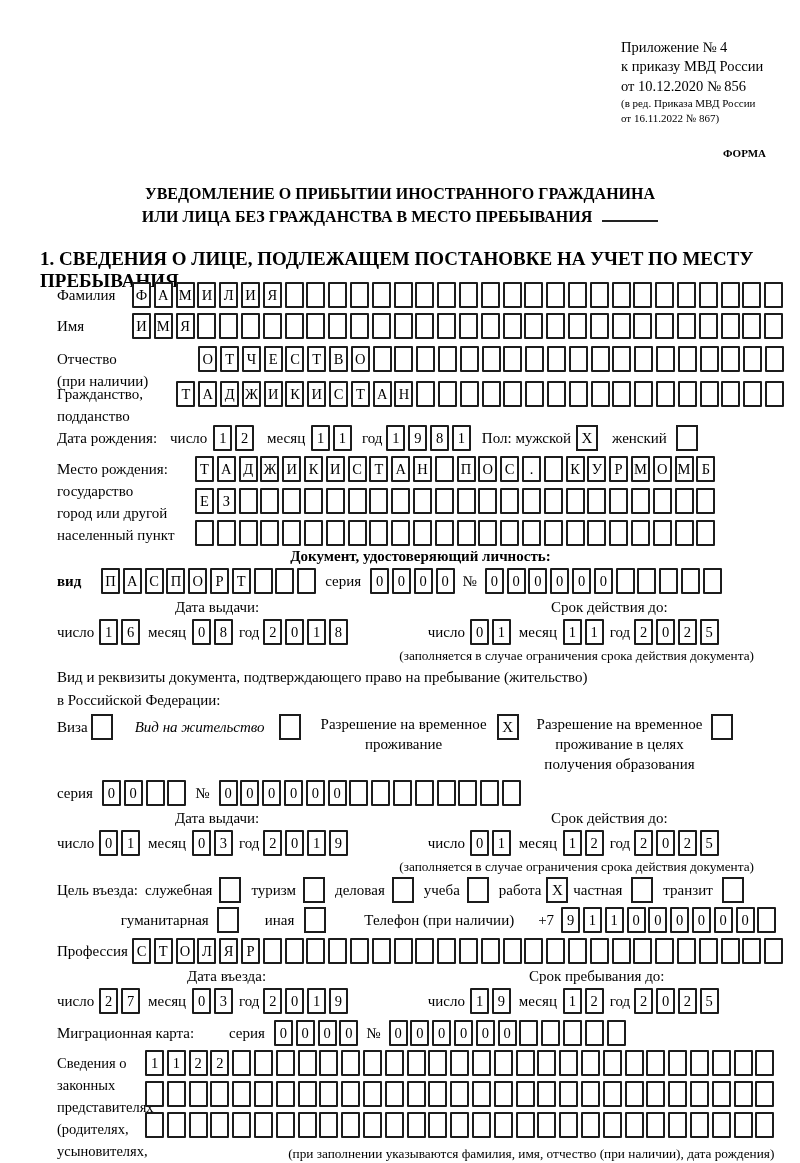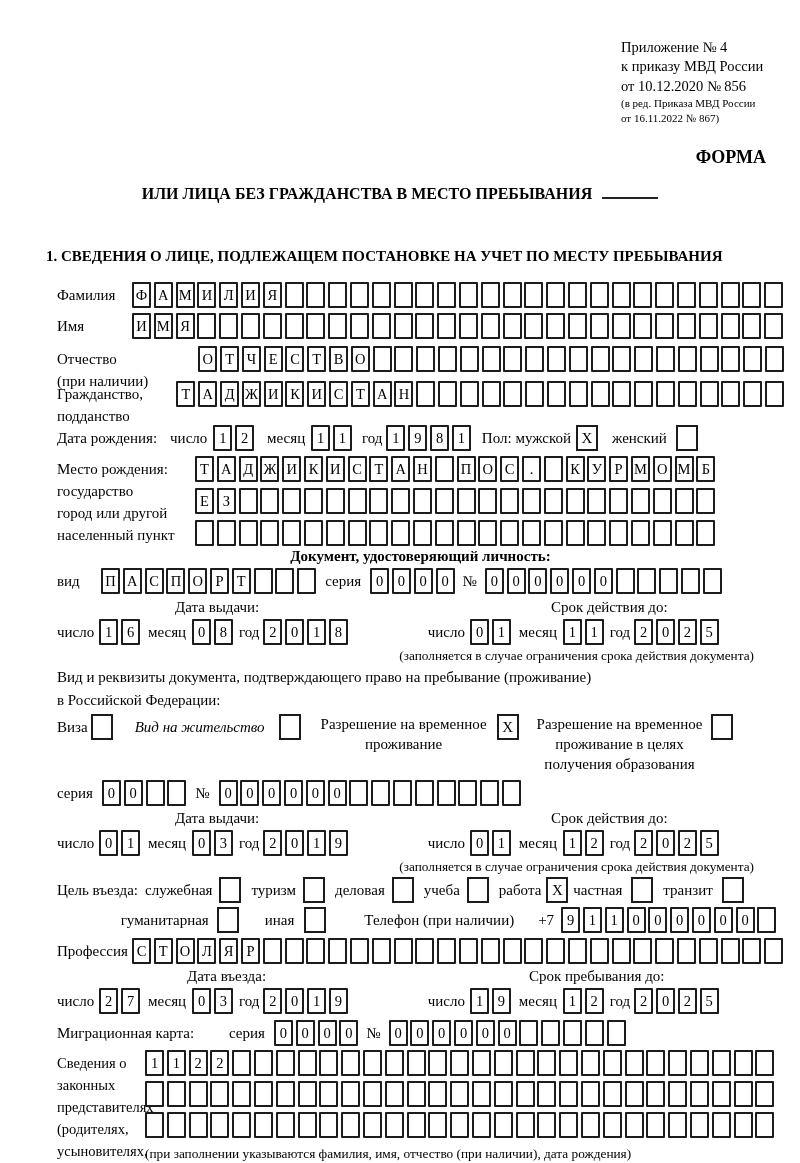--- a/index.html
+++ b/index.html
@@ -1,59 +1,60 @@
 <!DOCTYPE html>
 <html><head>
 <meta charset="utf-8">
 <style>
   html,body{margin:0;padding:0;background:#ffffff;}
   .page{position:relative;width:800px;height:1163px;background:#fff;color:#000;
         font-family:"Liberation Serif","DejaVu Serif",serif;overflow:hidden;}
   
   .hdr{position:absolute;top:38px;left:621px;font-size:14.5px;line-height:1.34;}
   .hdr .small{font-size:11px;}
-  .forma{position:absolute;top:147px;left:0;width:766px;text-align:right;font-weight:bold;font-size:18px;}
+  .forma{position:absolute;top:147px;left:0;width:766px;text-align:right;font-weight:bold;font-size:11px;}
   .title{position:absolute;top:183px;left:0;width:800px;text-align:center;font-weight:bold;font-size:16px;line-height:1.42;}
   .blank-line{display:inline-block;width:56px;height:13px;border-bottom:2px solid #222;margin-left:10px;}
-  .sec1{position:absolute;top:248px;left:46px;width:730px;font-weight:bold;font-size:15px;}
+  .sec1{position:absolute;top:248px;left:40px;width:730px;font-weight:bold;font-size:19px;}
   
   .form{position:absolute;top:280px;left:57px;width:727px;}
   .row{display:flex;align-items:flex-start;}
   .cells{display:flex;gap:2.8px;}
   .cell{flex:0 0 19px;width:19px;height:26px;box-sizing:border-box;border:2px solid #1c1c1c;border-radius:1px;
         display:flex;align-items:center;justify-content:center;font-size:14.5px;background:#fff;}
   .lbl{font-size:15px;line-height:21px;padding-top:3px;}
   .lblblock{font-size:15px;line-height:22px;padding-top:2px;}
   .chk{flex:0 0 22px;width:22px;height:26px;box-sizing:border-box;border:2px solid #1c1c1c;
        display:inline-flex;align-items:center;justify-content:center;font-size:15px;}
   .dlbl{font-size:15px;line-height:26px;white-space:nowrap;}
   .dg{display:flex;align-items:flex-start;}
   .dp-titles{position:relative;height:20px;font-size:15px;}
   .dp-note{font-size:13.3px;text-align:right;padding-right:30px;margin-top:3px;}
   .doc-heading{text-align:center;font-weight:bold;font-size:15px;}
   .intro{font-size:15px;line-height:23px;}
   .perm-col{text-align:center;font-size:15px;line-height:20px;}
-  .note-center{font-size:13.3px;text-align:left;}
+  .note-center{font-size:13.3px;text-align:right;}
   .nowrap{white-space:nowrap;}
 </style>
 </head>
 <body>
 
 <div class="page">
 
   <div class="hdr">
     <div>Приложение № 4</div>
     <div>к приказу МВД России</div>
     <div>от 10.12.2020 № 856</div>
     <div class="small">(в ред. Приказа МВД России</div>
     <div class="small">от 16.11.2022 № 867)</div>
   </div>
   <div class="forma">ФОРМА</div>
 
   <div class="title">
+    <div>УВЕДОМЛЕНИЕ О ПРИБЫТИИ ИНОСТРАННОГО ГРАЖДАНИНА</div>
     <div><span>ИЛИ ЛИЦА БЕЗ ГРАЖДАНСТВА В МЕСТО ПРЕБЫВАНИЯ</span><span class="blank-line"></span></div>
   </div>
 
   <div class="sec1">1. СВЕДЕНИЯ О ЛИЦЕ, ПОДЛЕЖАЩЕМ ПОСТАНОВКЕ НА УЧЕТ ПО МЕСТУ ПРЕБЫВАНИЯ</div>
 
   <div class="form">
 
     <div class="row" style="margin-top:2px;">
       <div class="lbl" style="width:75px;">Фамилия</div>
       <div class="cells">
@@ -309,21 +310,21 @@
             <span class="cell"></span>
             <span class="cell"></span>
             <span class="cell"></span>
           </div>
       </div>
     </div>
 
     <div class="doc-heading" style="margin-top:2px;">Документ, удостоверяющий личность:</div>
 
     <div class="row" style="margin-top:3px;align-items:center;">
-      <span class="dlbl" style="width:44px;">вид</span>
+      <span class="dlbl" style="width:44px;font-weight:bold;">вид</span>
       <span class="cells">
           <span class="cell">П</span>
           <span class="cell">А</span>
           <span class="cell">С</span>
           <span class="cell">П</span>
           <span class="cell">О</span>
           <span class="cell">Р</span>
           <span class="cell">Т</span>
           <span class="cell"></span>
           <span class="cell"></span>
@@ -387,21 +388,21 @@
       <span class="dlbl">год</span>
       <span class="cells" style="margin-left:4px;">
           <span class="cell">2</span>
           <span class="cell">0</span>
           <span class="cell">2</span>
           <span class="cell">5</span>
         </span>
     </div>
     <div class="dp-note">(заполняется в случае ограничения срока действия документа)</div>
 
-    <div class="intro" style="margin-top:2px;">Вид и реквизиты документа, подтверждающего право на пребывание (проживание)</div>
+    <div class="intro" style="margin-top:2px;">Вид и реквизиты документа, подтверждающего право на пребывание (жительство)</div>
     <div class="intro">в Российской Федерации:</div>
 
     <div class="row" style="margin-top:2px;">
       <span class="dlbl">Виза</span>
       <span class="chk" style="margin-left:3px;"></span>
       <span class="dlbl" style="margin-left:22px;font-style:italic;">Вид на жительство</span>
       <span class="chk" style="margin-left:14px;"></span>
       <span class="perm-col" style="margin-left:20px;">
         <div>Разрешение на временное</div>
         <div>проживание</div>

